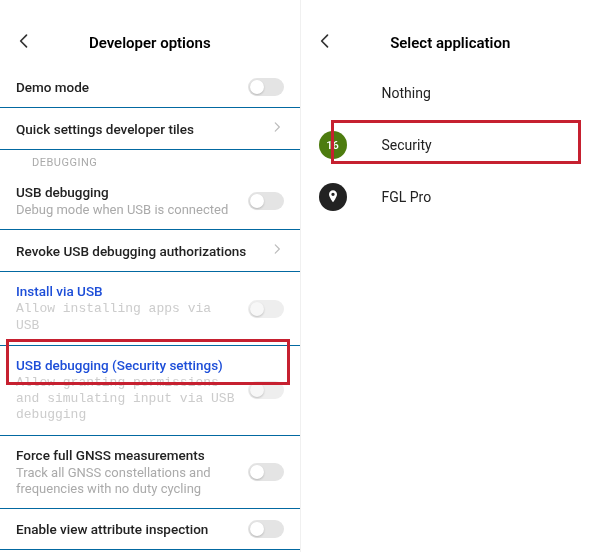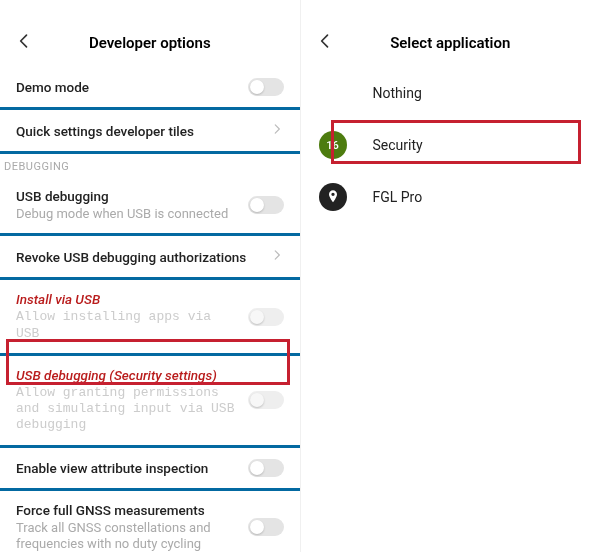--- a/index.html
+++ b/index.html
@@ -4,43 +4,43 @@
   <style>
     * { box-sizing: border-box; margin: 0; padding: 0; }
     body { font-family: -apple-system, Roboto, "Segoe UI", sans-serif; background: #fff; width: 600px; height: 552px; display: flex; overflow: hidden; }
     .phone { flex: 1; background: #fff; position: relative; overflow: hidden; }
     .phone.left { border-right: 1px solid #f0f0f0; }
 
     .header { display: flex; align-items: center; padding: 12px 14px; margin-top: 19px; }
     .back-icon svg { width: 20px; height: 20px; }
     .header-title { flex: 1; text-align: center; font-weight: 600; font-size: 15px; color: #000; margin-right: 20px; }
 
-    .section-head { font-size: 11px; color: #aaa; letter-spacing: 0.5px; padding: 6px 4px 4px; }
+    .section-head { font-size: 11px; color: #aaa; letter-spacing: 0.5px; padding: 6px 32px 4px; }
 
-    .row { padding: 11px 16px; display: flex; align-items: center; border-bottom: 3px solid #0369a1; position: relative; }
+    .row { padding: 11px 16px; display: flex; align-items: center; border-bottom: 1px solid #0369a1; position: relative; }
     .row.no-border { border-bottom: none; }
     .row-text { flex: 1; padding-right: 10px; }
     .row-title { font-size: 13.5px; color: #222; font-weight: 500; }
     .row-sub { font-size: 13px; color: #aaa; margin-top: 2px; line-height: 1.25; }
-    .row.disabled .row-title { color: #b91c1c; font-style: italic; }
+    .row.disabled .row-title { color: #1d4ed8; }
     .row.disabled .row-sub { color: #ccc; font-family: Liberation Mono, monospace; }
 
     .toggle { width: 36px; height: 18px; border-radius: 10px; background: #e4e4e4; position: relative; flex-shrink: 0; }
     .toggle::after { content: ""; position: absolute; width: 14px; height: 14px; border-radius: 50%; background: #fff; top: 2px; left: 2px; box-shadow: 0 1px 2px rgba(0,0,0,.2); }
     .row.disabled .toggle { background: #eee; }
     .row.disabled .toggle::after { background: #f7f7f7; }
 
     .chevron { flex-shrink: 0; }
     .chevron svg { width: 14px; height: 14px; }
     .chevron svg path { stroke: #bbb; }
 
     .highlight { position: absolute; border: 3px solid #c62030; pointer-events: none; }
 
     
-    .app-row { display: flex; align-items: center; padding: 12px 18px; gap: 26px; }
+    .app-row { display: flex; align-items: center; padding: 12px 18px; gap: 35px; }
     .app-icon { width: 28px; height: 28px; border-radius: 6px; display: flex; align-items: center; justify-content: center; font-size: 11px; font-weight: 500; flex-shrink: 0; }
     .app-icon.empty { background: transparent; }
     .app-icon.calendar { background: #4d7c0f; color: #fff; border-radius: 50%; }
     .app-icon.fgl { background: #222; color: #fff; border-radius: 50%; }
     .app-icon.fgl svg { width: 16px; height: 16px; }
     .app-label { font-size: 14px; color: #222; }
 
     .fade-bottom { color: #ddd; }
   </style>
 </head>
@@ -103,30 +103,30 @@
     <div class="row-text">
       <div class="row-title">USB debugging (Security settings)</div>
       <div class="row-sub">Allow granting permissions and simulating input via USB debugging</div>
     </div>
     <div class="toggle"></div>
   </div>
 
 
   <div class="row">
     <div class="row-text">
-        <div class="row-title">Enable view attribute inspection</div>
-      </div>
+      <div class="row-title">Force full GNSS measurements</div>
+      <div class="row-sub">Track all GNSS constellations and frequencies with no duty cycling</div>
+    </div>
     <div class="toggle"></div>
   </div>
 
   <div class="row">
     <div class="row-text">
-      <div class="row-title">Force full GNSS measurements</div>
-      <div class="row-sub">Track all GNSS constellations and frequencies with no duty cycling</div>
-    </div>
+        <div class="row-title">Enable view attribute inspection</div>
+      </div>
     <div class="toggle"></div>
   </div>
 
   <div class="row no-border fade-bottom">
     <div class="row-text">
       <div class="row-title">Select debug app</div>
     </div>
   </div>
 
   <div class="highlight" style="left:6px; top:339px; width:284px; height:46px;"></div>

